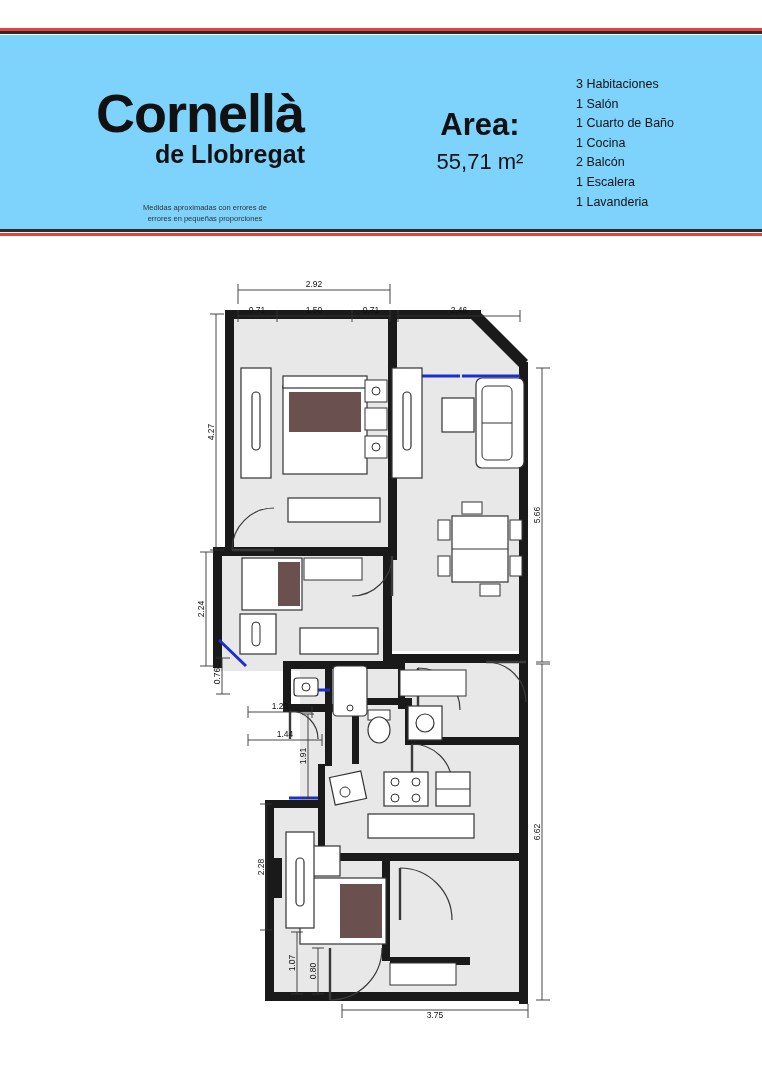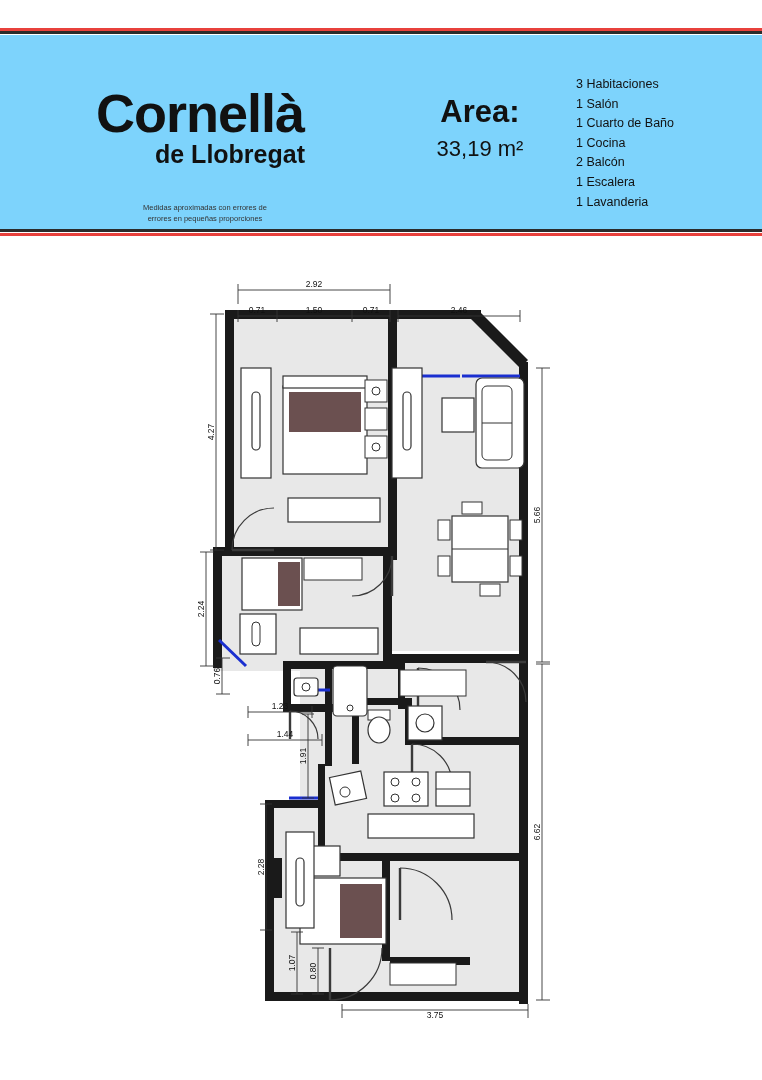--- a/index.html
+++ b/index.html
@@ -67,21 +67,21 @@
     position: absolute;
     left: 60px; top: 168px;
     width: 290px;
     text-align: center;
     font-size: 7.5px;
     color: #333;
     line-height: 1.45;
   }
   .area-block {
     position: absolute;
-    left: 395px; top: 59px;
+    left: 395px; top: 72px;
     width: 170px;
     text-align: center;
   }
   .area-label {
     font-size: 31px;
     font-weight: bold;
     color: #111;
   }
   .area-value {
     font-size: 22px;
@@ -120,21 +120,21 @@
       <div class="title-sub">de Llobregat</div>
     </div>
 
     <div class="note">
       <span>Medidas aproximadas con errores de</span><br>
       <span>errores en pequeñas proporciones</span>
     </div>
 
     <div class="area-block">
       <div class="area-label">Area:</div>
-      <div class="area-value">33,19 m²</div>
+      <div class="area-value">55,71 m²</div>
     </div>
 
     <div class="rooms-list">
       <div>3 Habitaciones</div>
       <div>1 Salón</div>
       <div>1 Cuarto de Baño</div>
       <div>1 Cocina</div>
       <div>2 Balcón</div>
       <div>1 Escalera</div>
       <div>1 Lavanderia</div>

